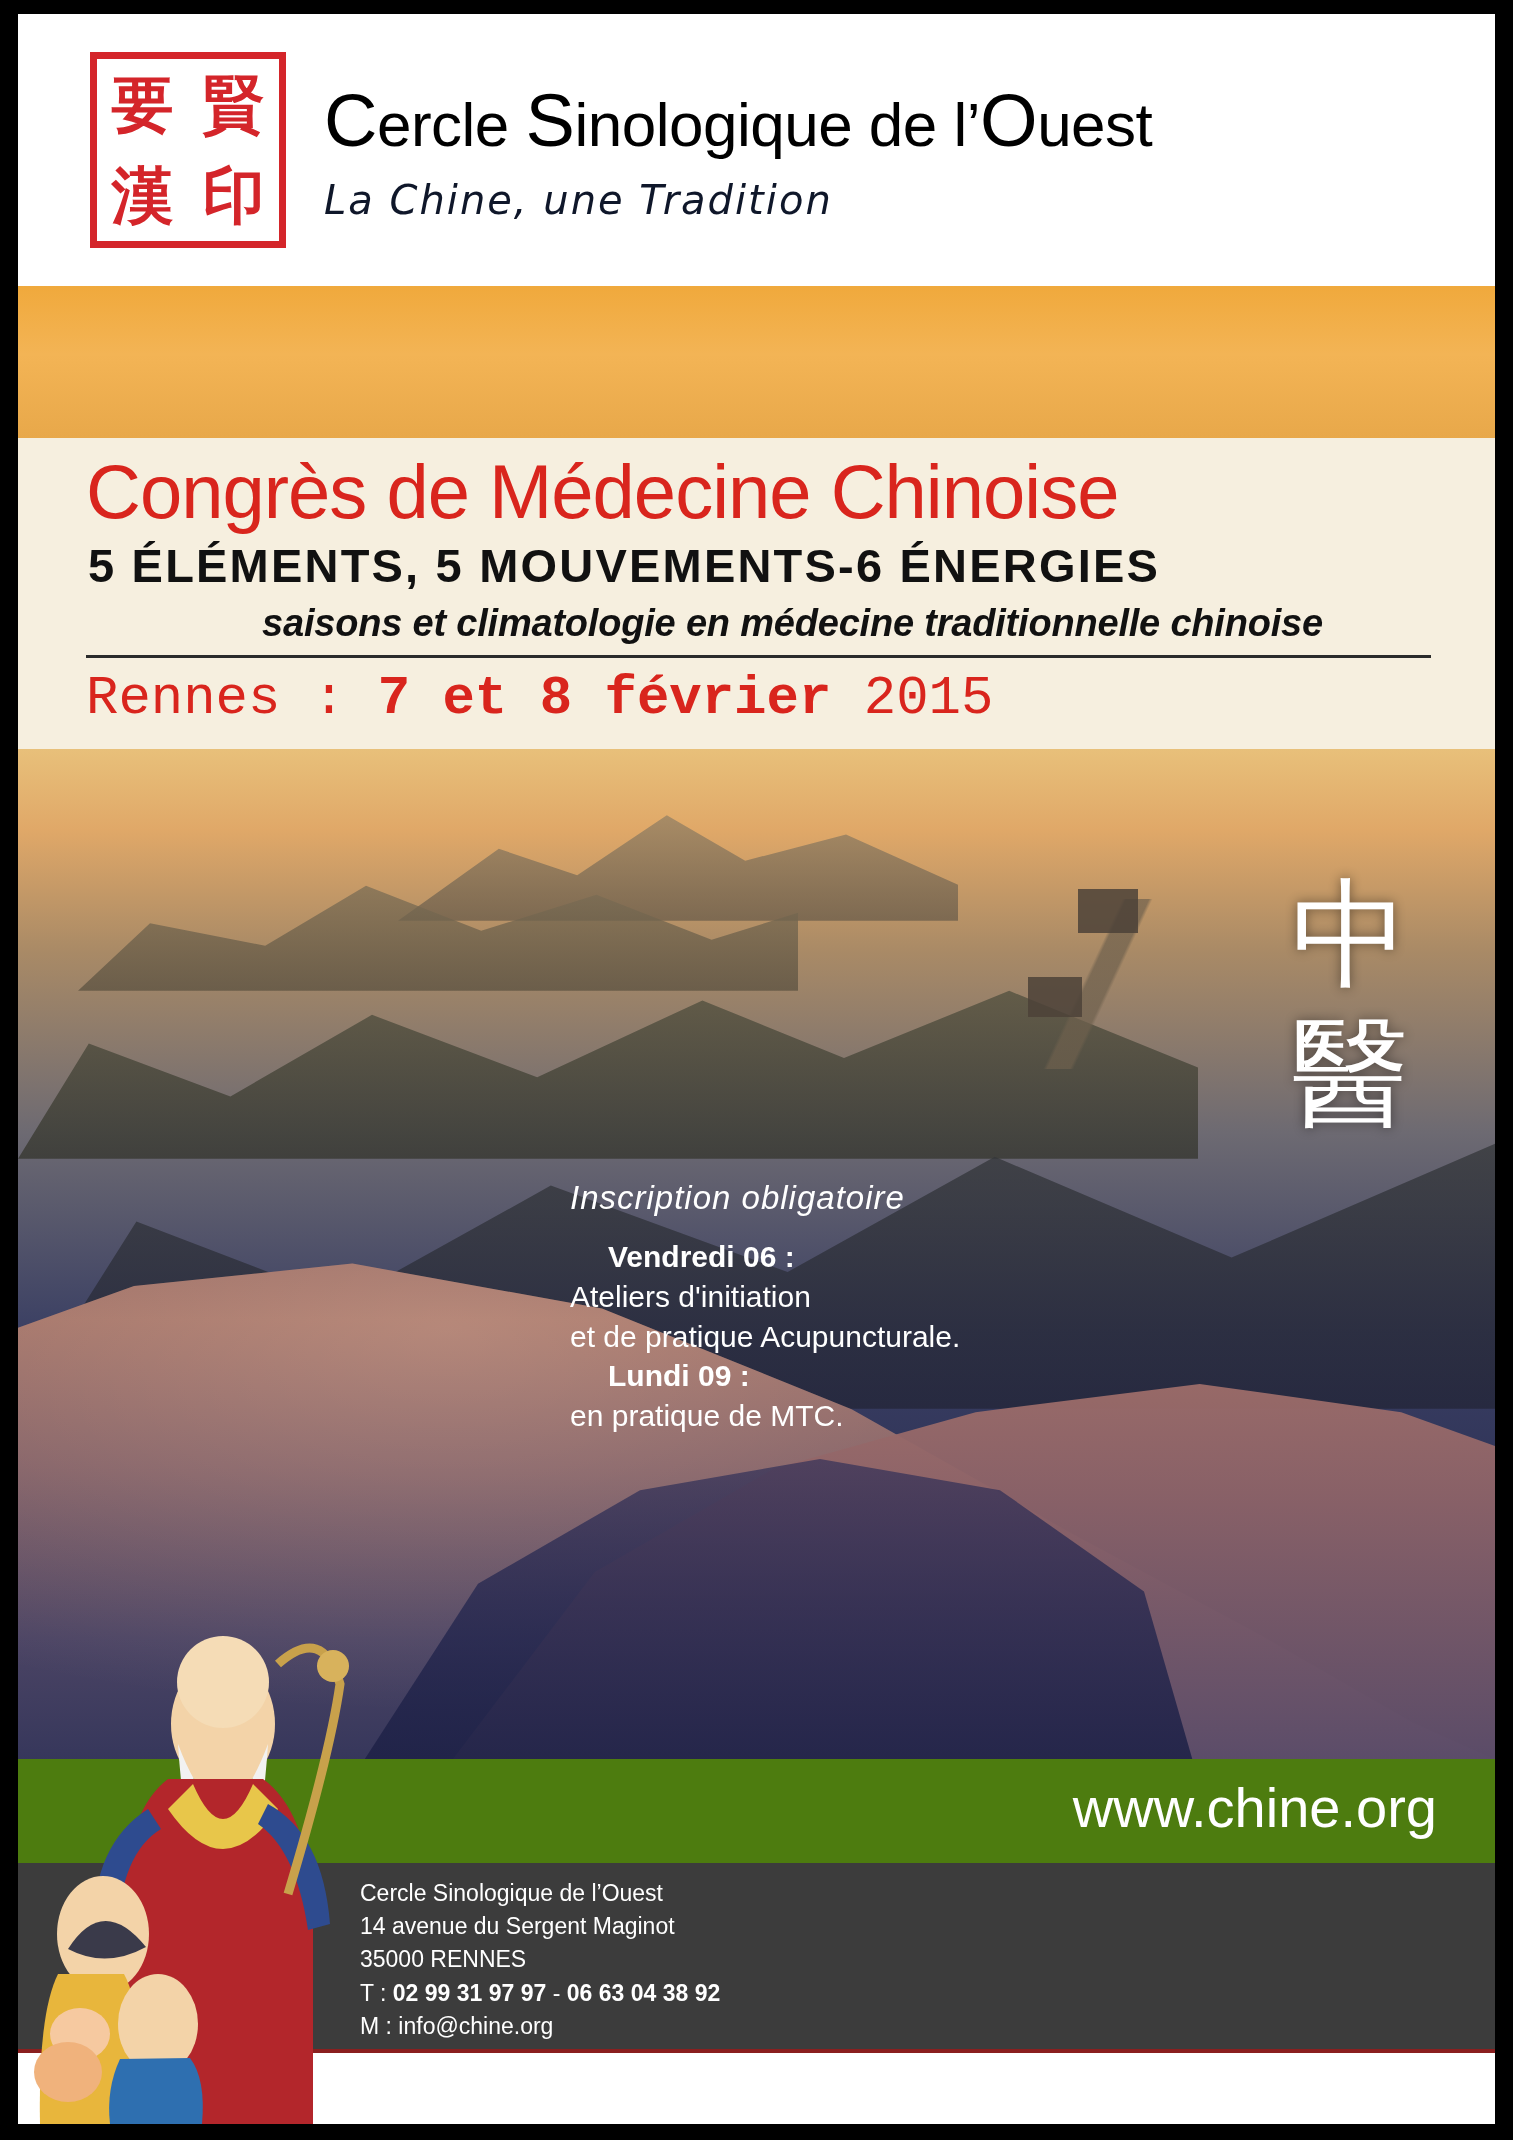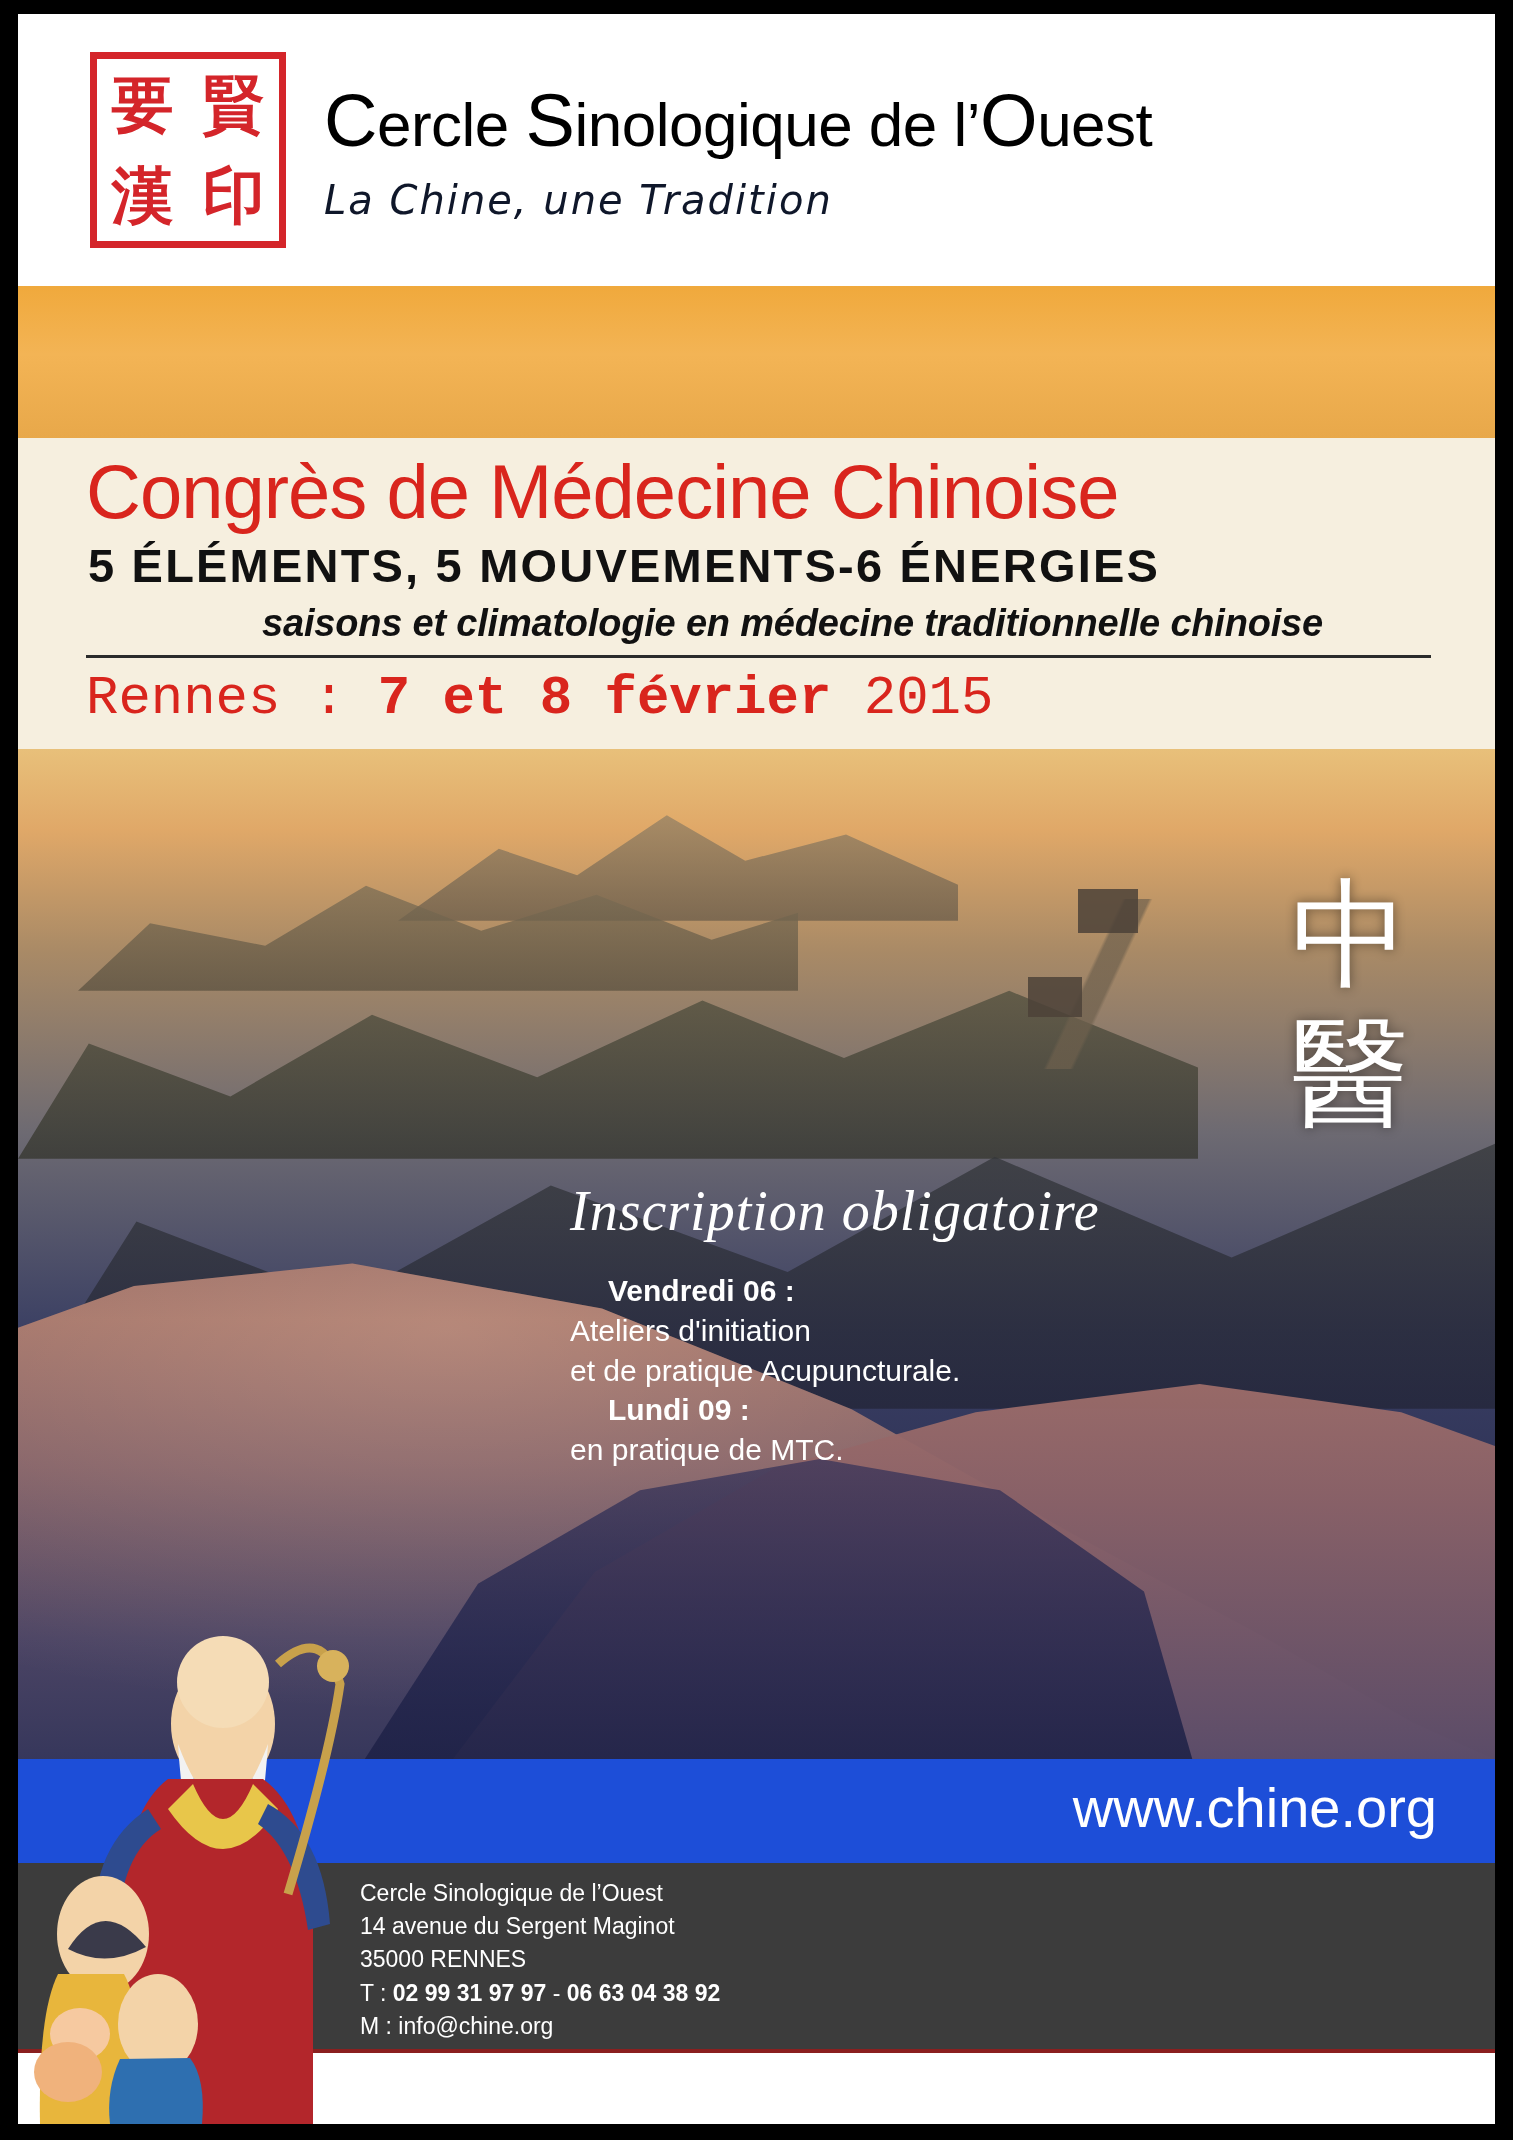--- a/index.html
+++ b/index.html
@@ -236,38 +236,38 @@
     font-family: "DejaVu Sans", sans-serif;
     letter-spacing: 1px;
   }
   .insc-block {
     position: absolute;
     left: 552px;
     top: 430px;
     color: #ffffff;
   }
   .insc-title {
-    font-size: 56px;
+    font-size: 33px;
     font-style: italic;
-    font-family: Liberation Serif, serif;
+    font-family: Liberation Sans, sans-serif;
     letter-spacing: 1px;
-    margin-bottom: 28px;
+    margin-bottom: 20px;
   }
   .insc-line {
     font-size: 30px;
     line-height: 1.33;
     font-family: "Liberation Sans", sans-serif;
   }
   .insc-line.b { font-weight: bold; margin-left: 38px; }
 
   
   .web-bar {
     position: relative;
     height: 104px;
-    background: #1d4ed8;
+    background: #4d7c0f;
   }
   .web-url {
     position: absolute;
     right: 58px;
     top: 16px;
     color: #ffffff;
     font-size: 56px;
     font-family: "Liberation Sans", sans-serif;
   }
   .addr-bar {

